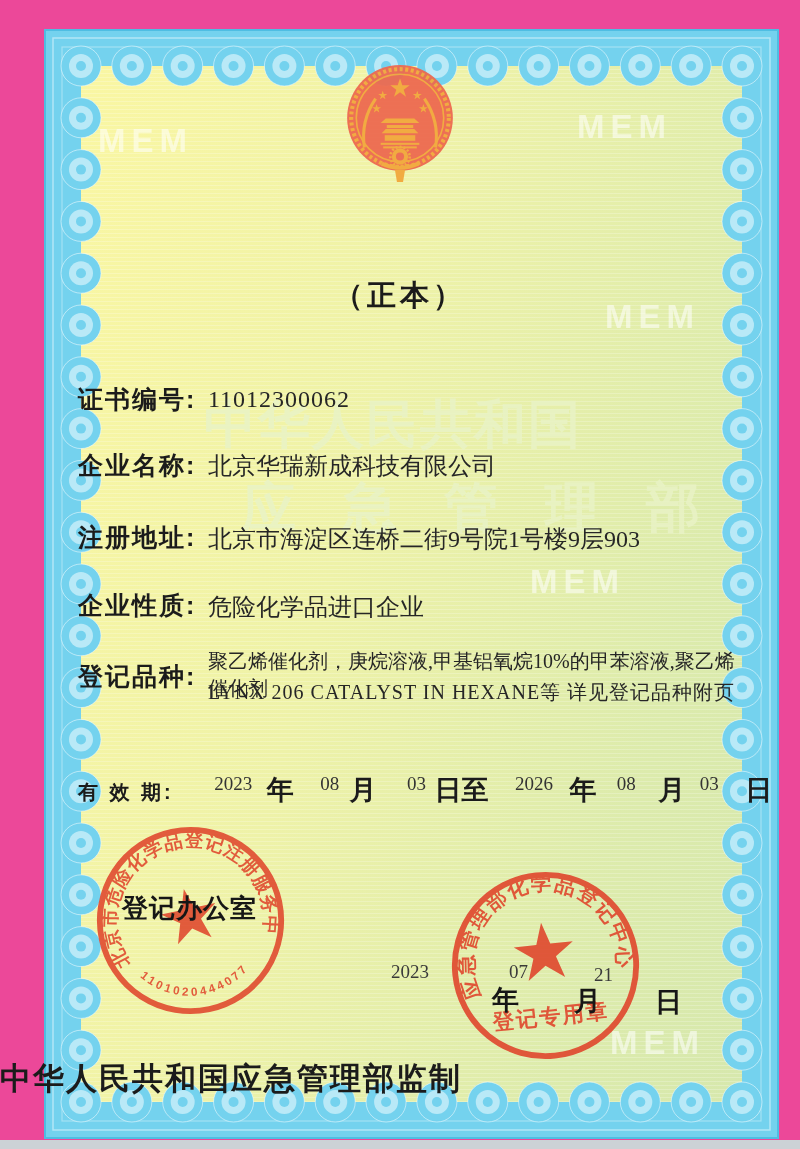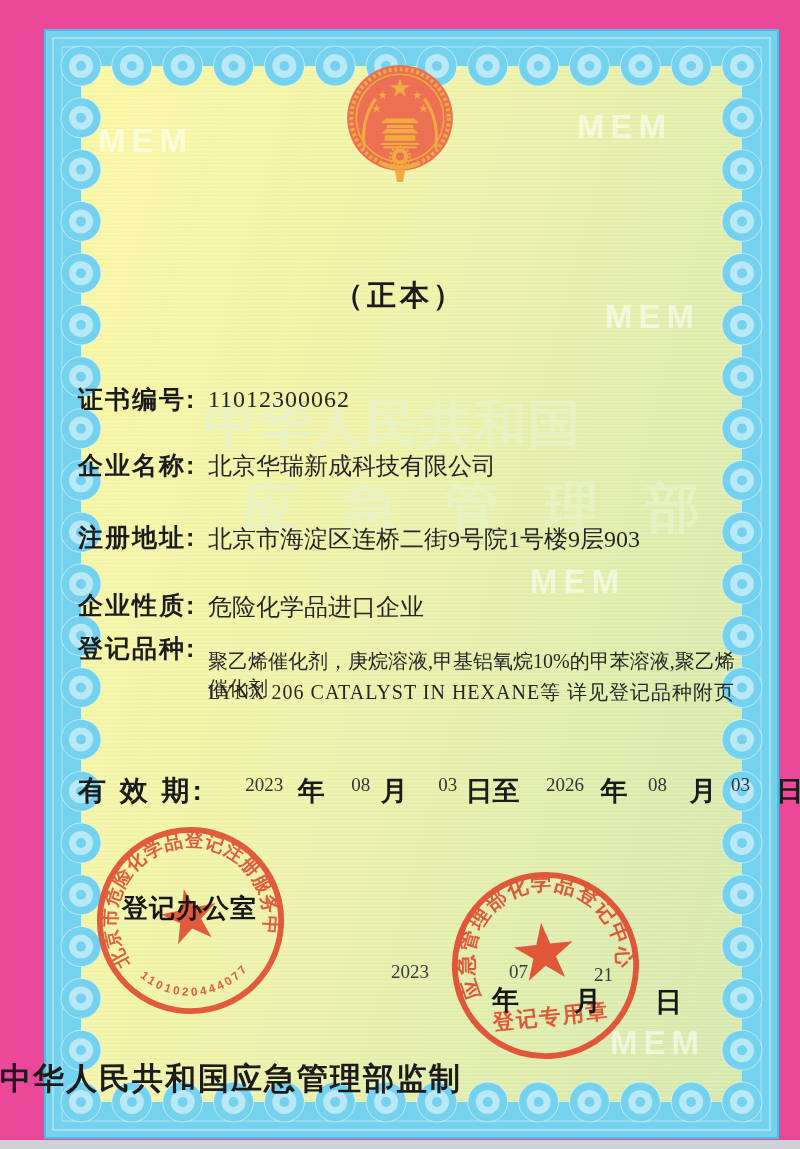--- a/index.html
+++ b/index.html
@@ -36,27 +36,27 @@
   .subtitle{position:absolute;left:0;right:0;top:276px;z-index:5;text-align:center;
     font-size:29px;font-weight:700;letter-spacing:4px;color:var(--ink);}
 
   
   .flabel{position:absolute;left:78px;z-index:5;font-size:25px;font-weight:800;letter-spacing:2px;color:var(--ink);}
   .fvalue{position:absolute;left:208px;z-index:5;font-family:"Liberation Serif",serif;font-size:24px;color:var(--ink2);}
   .r1l{top:383px;} .r1v{top:386px;letter-spacing:1px;}
   .r2l{top:449px;} .r2v{top:450px;}
   .r3l{top:521px;} .r3v{top:523px;}
   .r4l{top:589px;} .r4v{top:591px;}
-  .r5l{top:632px;}
+  .r5l{top:660px;}
   .r5v1{top:648px;font-size:20px;width:540px;}
   .r5v2{top:679px;font-size:20px;letter-spacing:1px;}
 
   
   .validity{position:absolute;left:78px;top:772px;z-index:5;white-space:nowrap;}
-  .vlabel{font-size:28px;font-weight:800;letter-spacing:3px;color:var(--ink);text-align:center;}
+  .vlabel{font-size:20px;font-weight:800;letter-spacing:3px;color:var(--ink);text-align:center;}
   .vnum{font-family:"Liberation Serif",serif;font-size:19px;color:#333;position:relative;top:-9px;}
   .vchar{font-size:27px;font-weight:800;color:var(--ink);}
 
   
   .stamp{position:absolute;z-index:6;pointer-events:none;}
   .stamp-left{left:93px;top:823px;transform:rotate(-12deg);opacity:.88;}
   .stamp-right{left:448px;top:868px;transform:rotate(-6deg);opacity:.9;}
   .overlay-text{position:absolute;z-index:7;font-weight:800;color:#161616;white-space:nowrap;}
   .ov-left{left:122px;top:891px;font-size:26px;letter-spacing:1px;}
   .ov-right{left:464px;top:891px;font-size:25px;letter-spacing:1px;}

